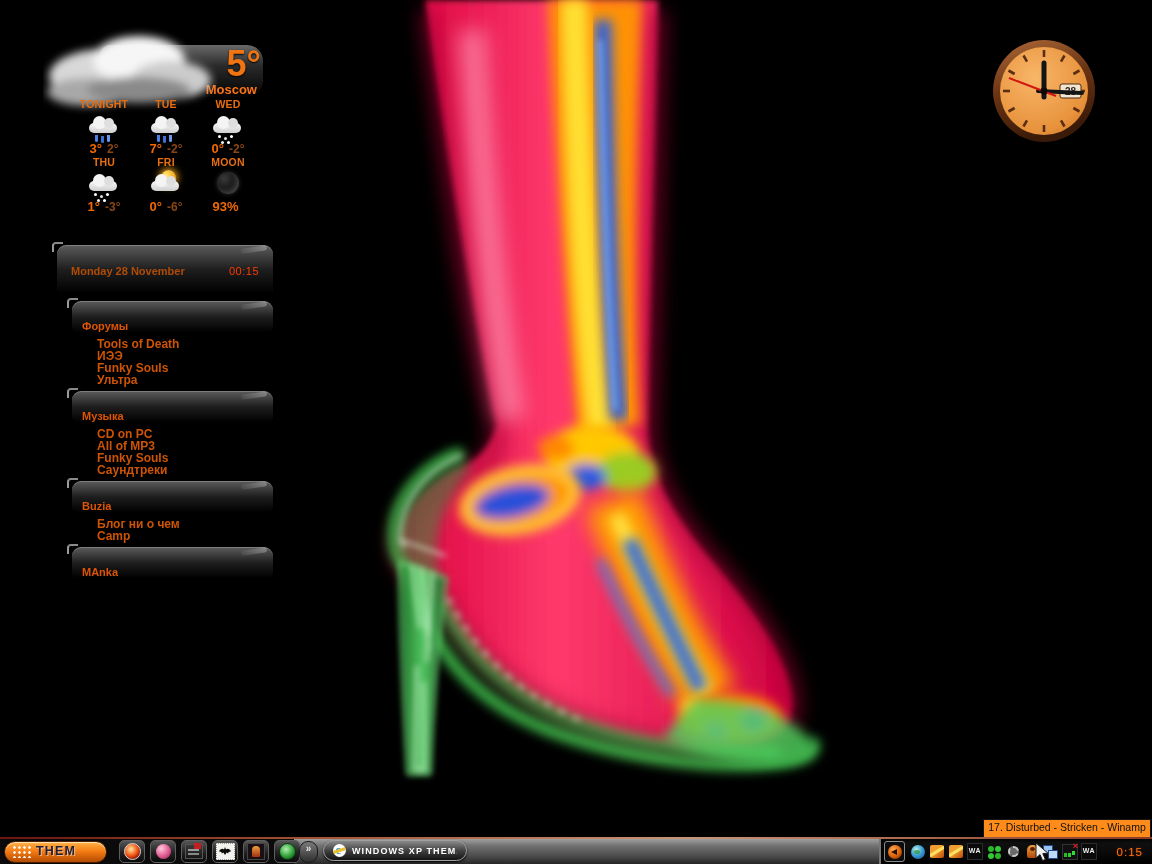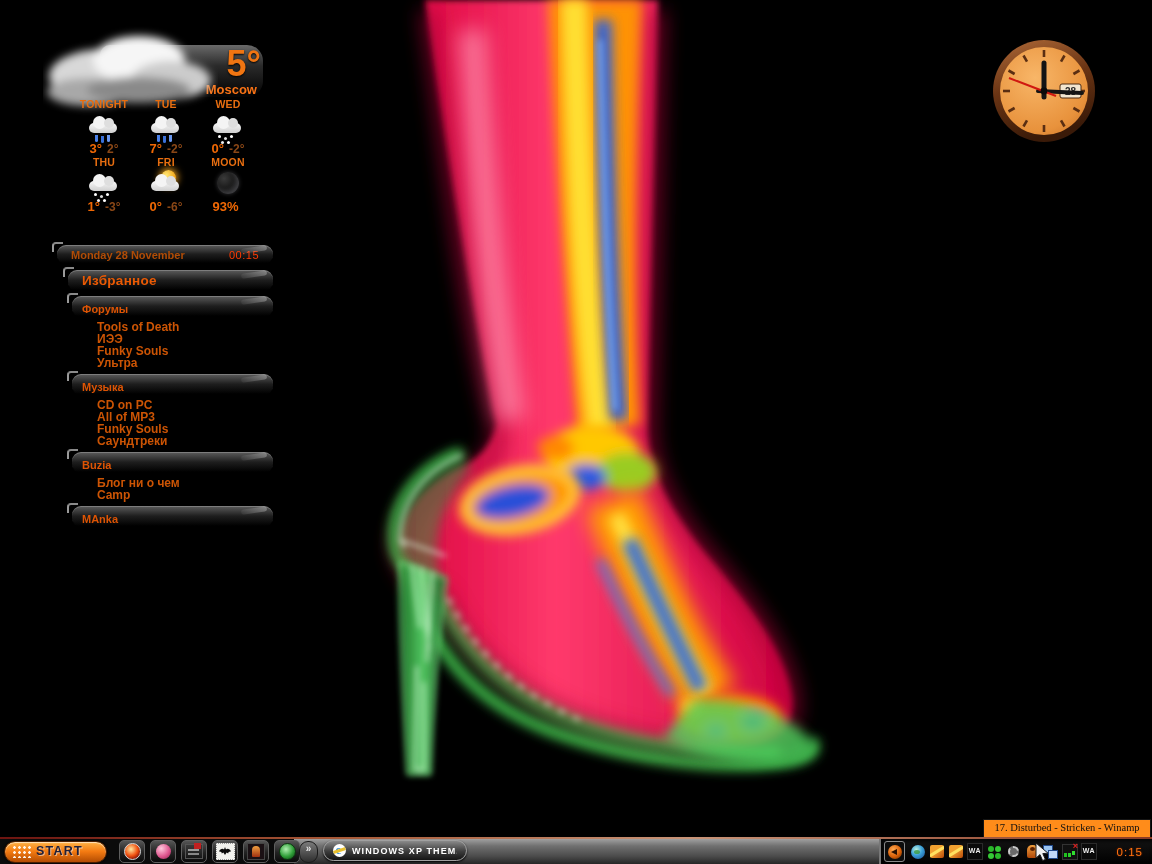--- a/index.html
+++ b/index.html
@@ -41,37 +41,37 @@
             box-shadow:inset -3px -3px 4px rgba(190,190,200,.28),0 0 4px rgba(140,140,150,.35);}
 
   
   .fav{position:absolute;left:57px;top:245px;width:216px;}
   .bar{position:relative;background:linear-gradient(180deg,#5c5c5c,#1e1e1e 48%,#000 95%);
        border-radius:9px;box-shadow:inset 0 1px 0 rgba(255,255,255,.22),0 1px 2px #000;}
   .bar::before{content:'';position:absolute;left:-5px;top:-3px;width:9px;height:8px;
        border-left:2px solid #9a9a9a;border-top:2px solid #8a8a8a;border-top-left-radius:4px;}
   .bar::after{content:'';position:absolute;right:6px;top:2px;width:26px;height:5px;border-radius:4px;
        background:linear-gradient(90deg,rgba(255,255,255,.05),rgba(255,255,255,.28));transform:rotate(-8deg);}
-  .datebar{height:19px;display:flex;align-items:center;padding:0 14px;}
+  .datebar{height:19px;display:flex;align-items:center;padding:16px 14px;}
   .date-txt{font-size:11px;font-weight:bold;color:#b04c06;}
   .time-txt{margin-left:auto;font-size:11px;font-weight:normal;color:#ff3a02;letter-spacing:.5px;}
   .titlebar{height:21px;margin:6px 0 0 11px;display:flex;align-items:center;padding:0 0 0 14px;}
   .title-txt{font-size:13.5px;font-weight:bold;color:#ea5a04;letter-spacing:.3px;}
-  .secbar{height:17px;margin:5px 0 0 15px;display:flex;align-items:center;padding:4px 0 0 10px;}
+  .secbar{height:17px;margin:5px 0 0 15px;display:flex;align-items:center;padding:16px 0 0 10px;}
   .sec-txt{font-size:11px;font-weight:bold;color:#dd5404;}
   .items{margin:5px 0 3px 40px;}
   .fav-item{font-size:12px;font-weight:bold;color:#cc5404;line-height:11px;margin-bottom:1px;cursor:pointer;}
 
   
   .clockw{position:absolute;left:990px;top:37px;}
 
   
   .tooltip{position:absolute;left:983px;top:819px;width:168px;height:20px;background:#ff8c1a;
            border:1px solid #141414;box-sizing:border-box;color:#101010;font-size:10.5px;
-           line-height:15px;text-align:center;white-space:nowrap;overflow:hidden;font-family:Liberation Serif, serif;}
+           line-height:15px;text-align:center;white-space:nowrap;overflow:hidden;}
 
   
   .taskbar{position:absolute;left:0;bottom:0;width:1152px;height:27px;background:#0b0b0b;}
   .taskbar::before{content:'';position:absolute;left:0;top:0;width:100%;height:2px;
            background:linear-gradient(90deg,#6e1410,#a85a38 30%,#c89478 60%,#8a3a24);}
   .tb-panel{position:absolute;left:294px;top:2px;right:0;bottom:0;
            background:linear-gradient(180deg,#a0a0a0,#707070 28%,#4a4a4a 70%,#262626);}
   .startbtn{position:absolute;left:4px;top:4px;width:101px;height:20px;border-radius:11px;cursor:pointer;
            background:linear-gradient(180deg,#ffb244,#f37a12 48%,#b34c02);border:1px solid #4a1e00;
            box-shadow:inset 0 1px 1px rgba(255,255,255,.65),0 0 3px #000;}
@@ -313,23 +313,20 @@
       <div class="w-temps"><span class="w-hi">93%</span><span class="w-lo"></span></div>
     </div>
   </div>
 </div>
 
 <div class="fav">
   <div class="bar datebar">
     <span class="date-txt">Monday 28 November</span>
     <span class="time-txt">00:15</span>
   </div>
-  <div class="bar titlebar">
-    <span class="title-txt">Избранное</span>
-  </div>
 
   <div class="bar secbar">
     <span class="sec-txt">Форумы</span>
   </div>
   <div class="items">
     <div class="fav-item">Tools of Death</div>
     <div class="fav-item">ИЭЭ</div>
     <div class="fav-item">Funky Souls</div>
     <div class="fav-item">Ультра</div>
   </div>
@@ -396,21 +393,21 @@
   </g>
 </svg>
 
 <div class="tooltip">17. Disturbed - Stricken - Winamp</div>
 
 <div class="taskbar">
   <div class="tb-panel"></div>
 
   <div class="startbtn">
     <span class="dots"></span>
-    <span class="start-label">START</span>
+    <span class="start-label">THEM</span>
   </div>
 
   <div class="ql">
     <div class="qlb">
         <span class="ic-fireball"></span>
       </div>
     <div class="qlb">
         <span class="ic-pink"></span>
       </div>
     <div class="qlb">

